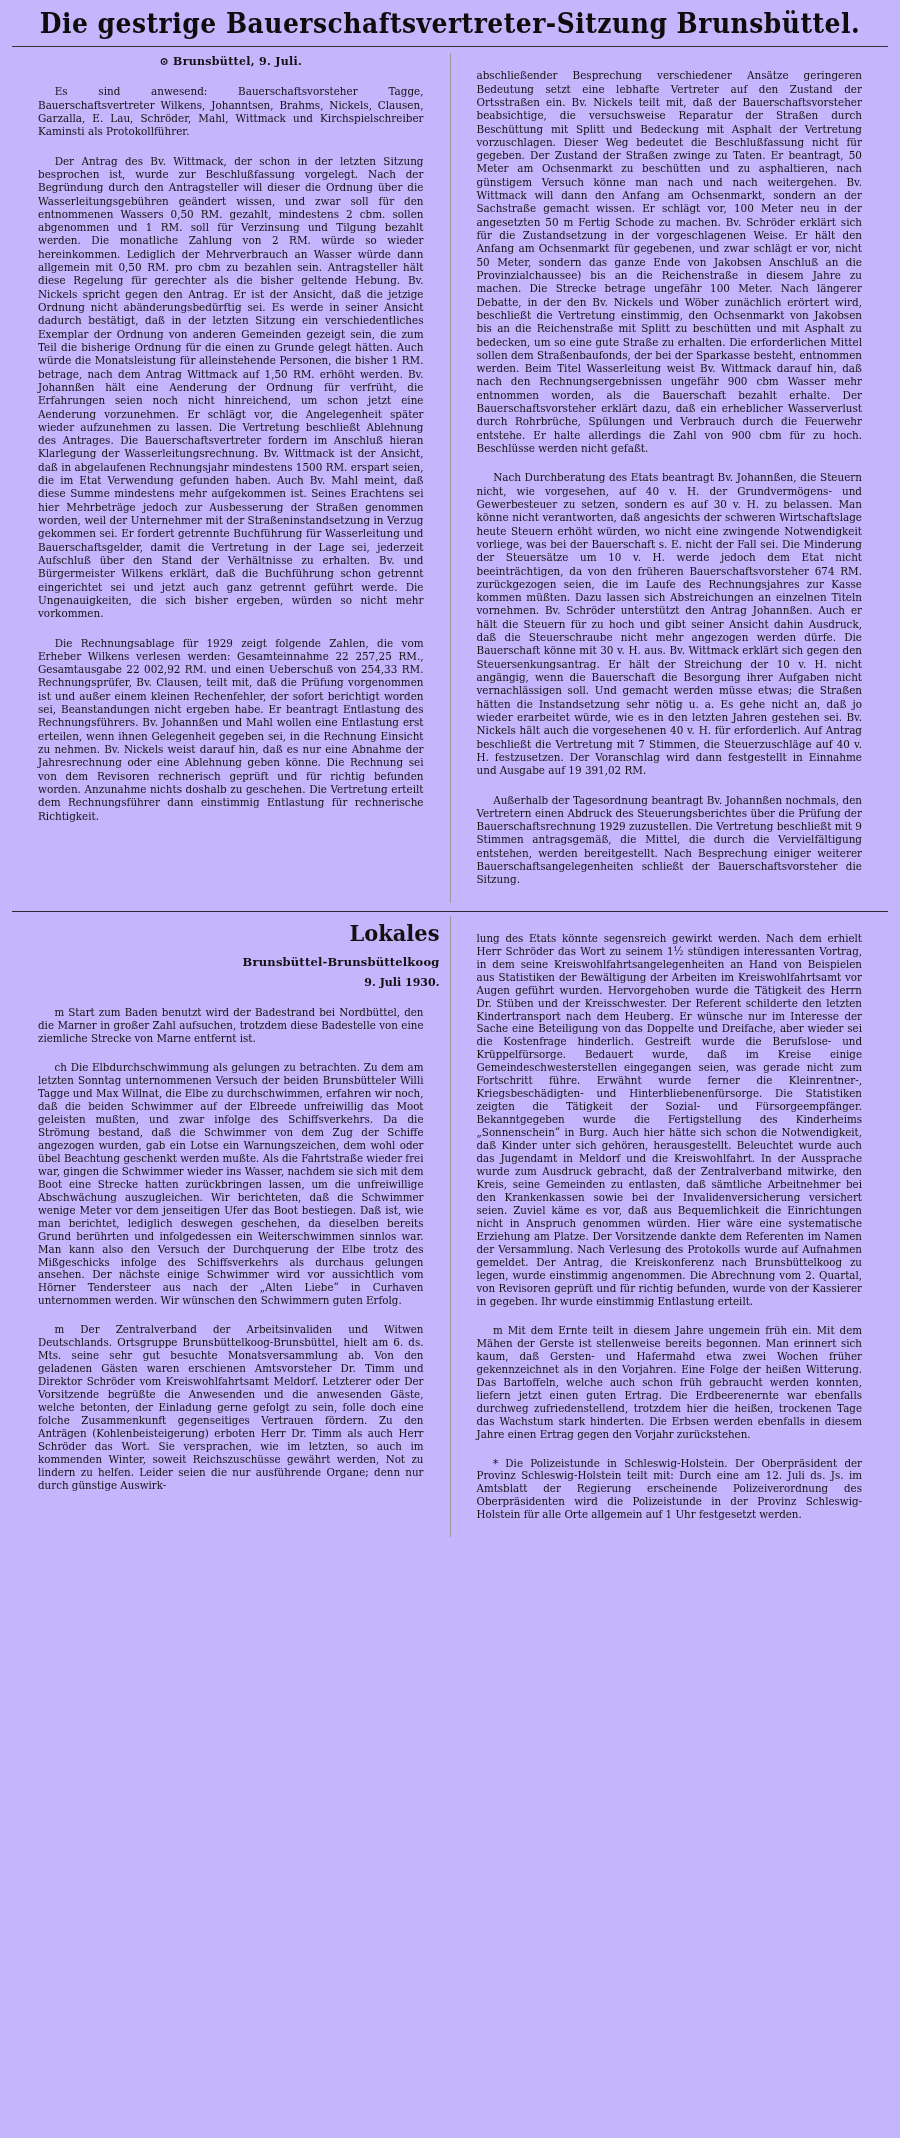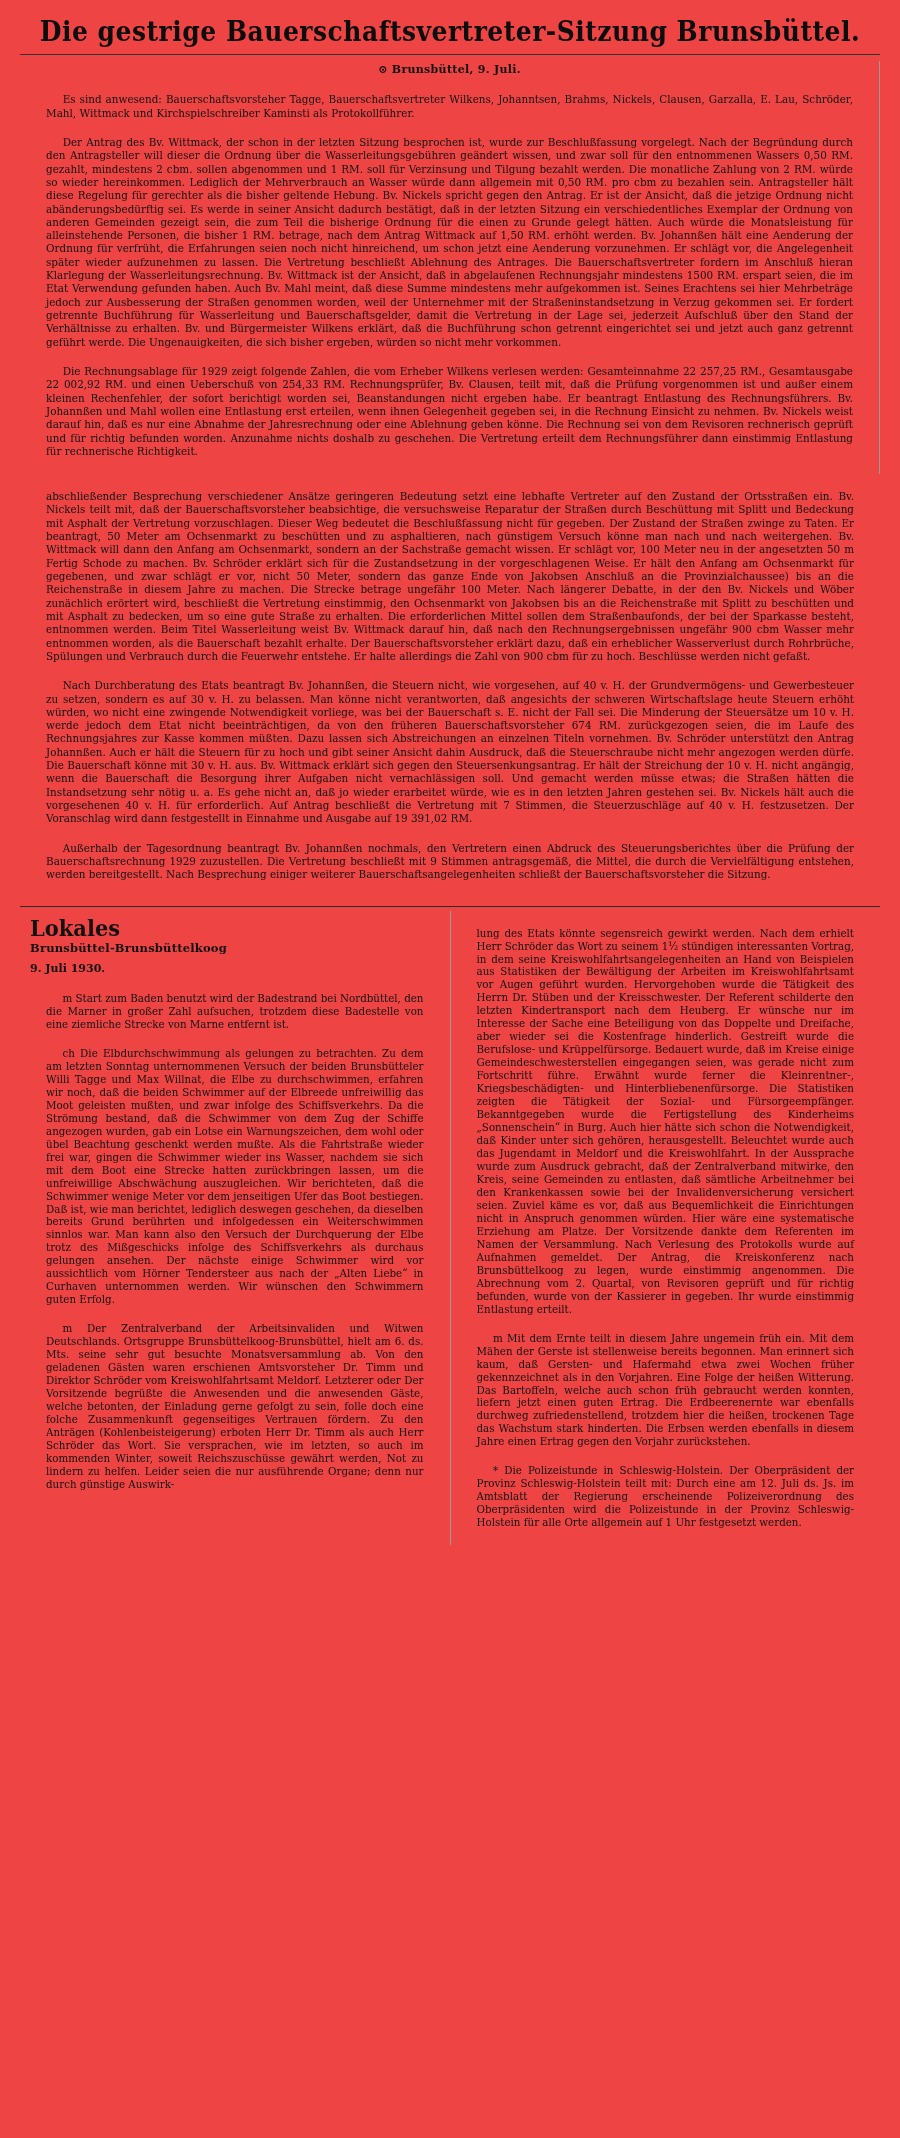--- a/index.html
+++ b/index.html
@@ -11,22 +11,22 @@
     width: 900px;
     height: 2138px;
     font-family: "DejaVu Serif", serif;
     color: #121212;
     overflow: hidden;
   }
   .page {
     position: relative;
     width: 900px;
     height: 2138px;
-    background: #ef4444;
-    padding: 8px;
+    background: #c4b5fd;
+    padding: 0;
     box-sizing: border-box;
   }
 
   
   .masthead {
     text-align: center;
     padding: 10px 14px 2px 14px;
   }
   .masthead .title {
     font-family: "DejaVu Serif", serif;
@@ -43,21 +43,20 @@
     border-top: 1px solid #333;
     margin: 8px 12px 0 12px;
   }
 
   
   .cols {
     display: flex;
     gap: 0;
     padding: 6px 12px 0 12px;
     box-sizing: border-box;
-    flex-direction: column;
   }
   .col {
     flex: 1 1 0;
     box-sizing: border-box;
     padding: 0 10px;
     font-size: 10.4px;
     line-height: 1.28;
     text-align: justify;
     hyphens: auto;
     -webkit-hyphens: auto;
@@ -78,35 +77,35 @@
   p.par.noind { text-indent: 0; }
 
   
   .section-divider {
     border-top: 1px solid #2b2b2b;
     margin: 8px 12px 0 12px;
   }
 
   
   .lokales-head {
-    text-align: left;
+    text-align: right;
     padding-top: 6px;
   }
   .lokales-head .lok-title {
     font-family: "DejaVu Serif", serif;
     font-weight: bold;
     font-size: 21px;
     line-height: 1.05;
     transform: scaleY(1.08);
     transform-origin: center top;
   }
   .lokales-head .lok-sub {
     font-weight: bold;
     font-size: 11.5px;
-    margin-top: 2px;
+    margin-top: 11px;
     letter-spacing: 0.2px;
   }
   .lokales-head .lok-date {
     font-weight: bold;
     font-size: 11px;
     margin-top: 7px;
   }
 
   .lokales-cols {
     display: flex;

